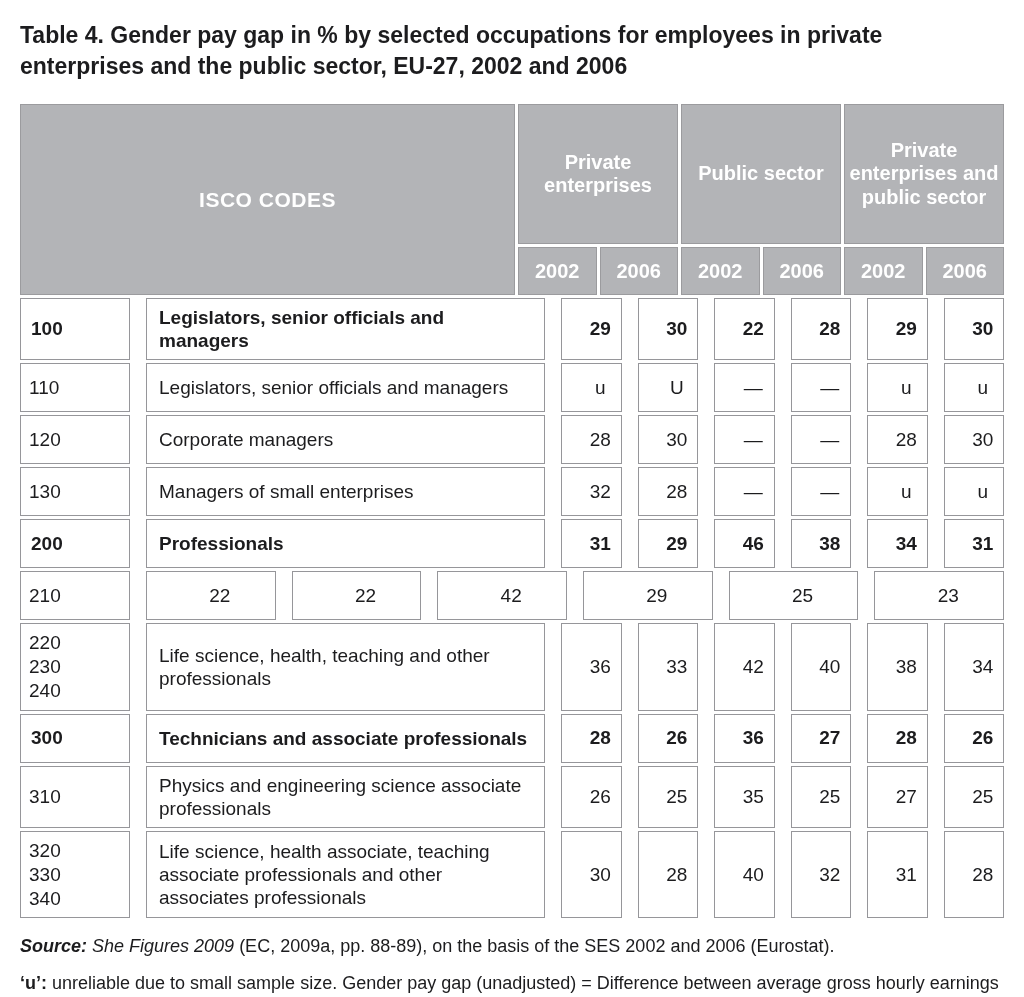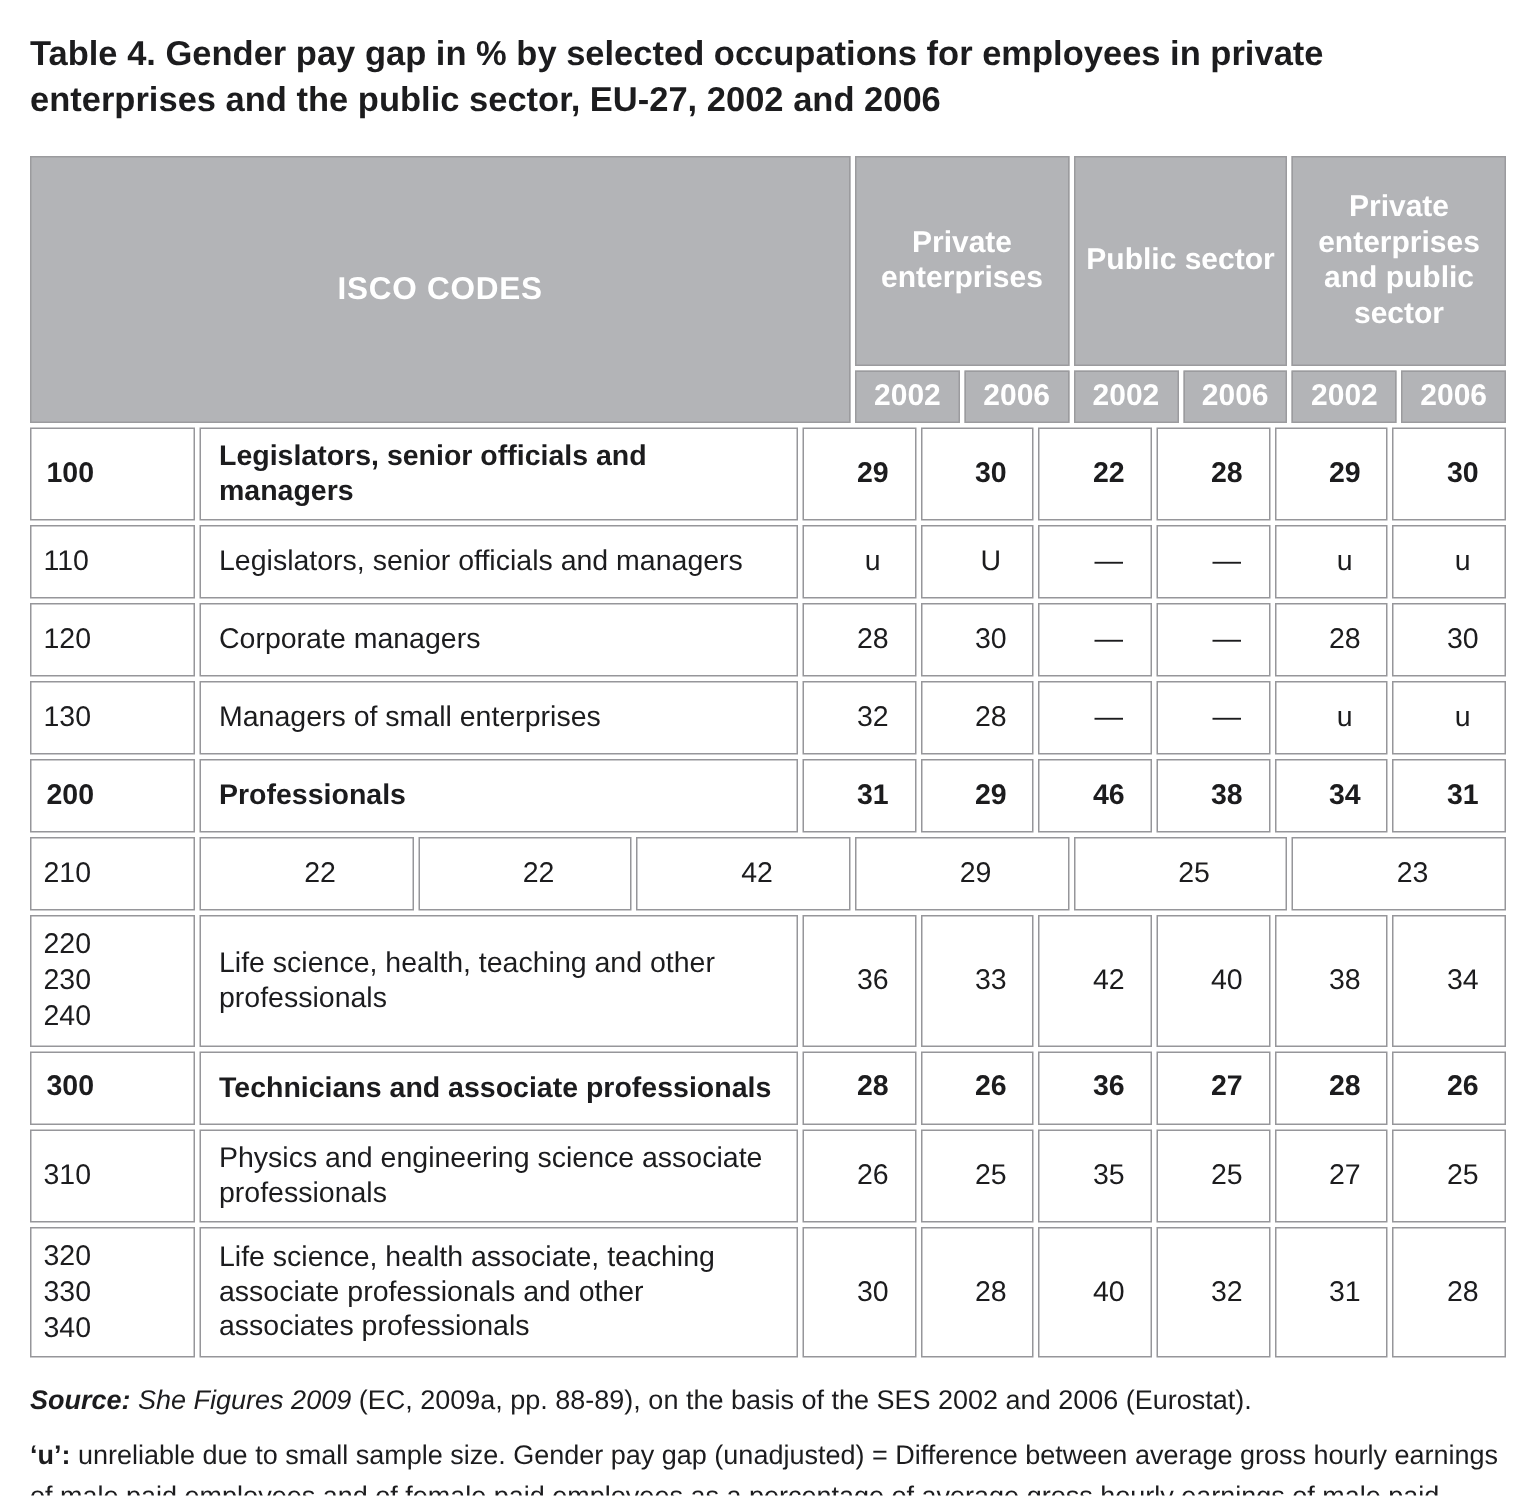--- a/index.html
+++ b/index.html
@@ -21,30 +21,30 @@
 
   .table-wrap{ margin-top:22px; }
 
   
   .thead{ display:flex; gap:3px; align-items:stretch; }
   .cell-h{
     background:var(--header-bg); border:1.5px solid var(--header-border);
     color:var(--header-text); font-weight:700;
     display:flex; align-items:center; justify-content:center; text-align:center;
   }
-  .corner{ width:547px; font-size:21px; letter-spacing:.5px; }
+  .corner{ width:495px; font-size:21px; letter-spacing:.5px; }
   .hgroups{ flex:1; display:flex; gap:3px; }
   .hgroup{ flex:1; display:flex; flex-direction:column; gap:3px; }
   .hgroup-label{ height:140px; font-size:20px; line-height:1.18; padding:12px 4px; }
-  .hyears{ display:flex; gap:3px; height:35px; }
+  .hyears{ display:flex; gap:3px; height:48px; }
   .hyear{ flex:1; font-size:20px; }
 
   
   .tbody{ margin-top:3px; display:flex; flex-direction:column; gap:3px; }
-  .trow{ display:flex; gap:3px; min-height:49px; align-items:stretch; }
+  .trow{ display:flex; gap:16px; min-height:49px; align-items:stretch; }
   .cell{ background:#fff; border:1.5px solid var(--row-border); }
   .col-code{
     width:110px; display:flex; flex-direction:column; justify-content:center;
     align-items:flex-start; padding:7px 12px 7px 8px; font-size:19px; line-height:1.25;
   }
   .bold-row .col-code{ align-items:flex-start; padding-left:10px; }
   .col-label{
     width:399px; display:flex; align-items:center;
     padding:7px 10px 7px 12px; font-size:19px; line-height:1.22;
   }

